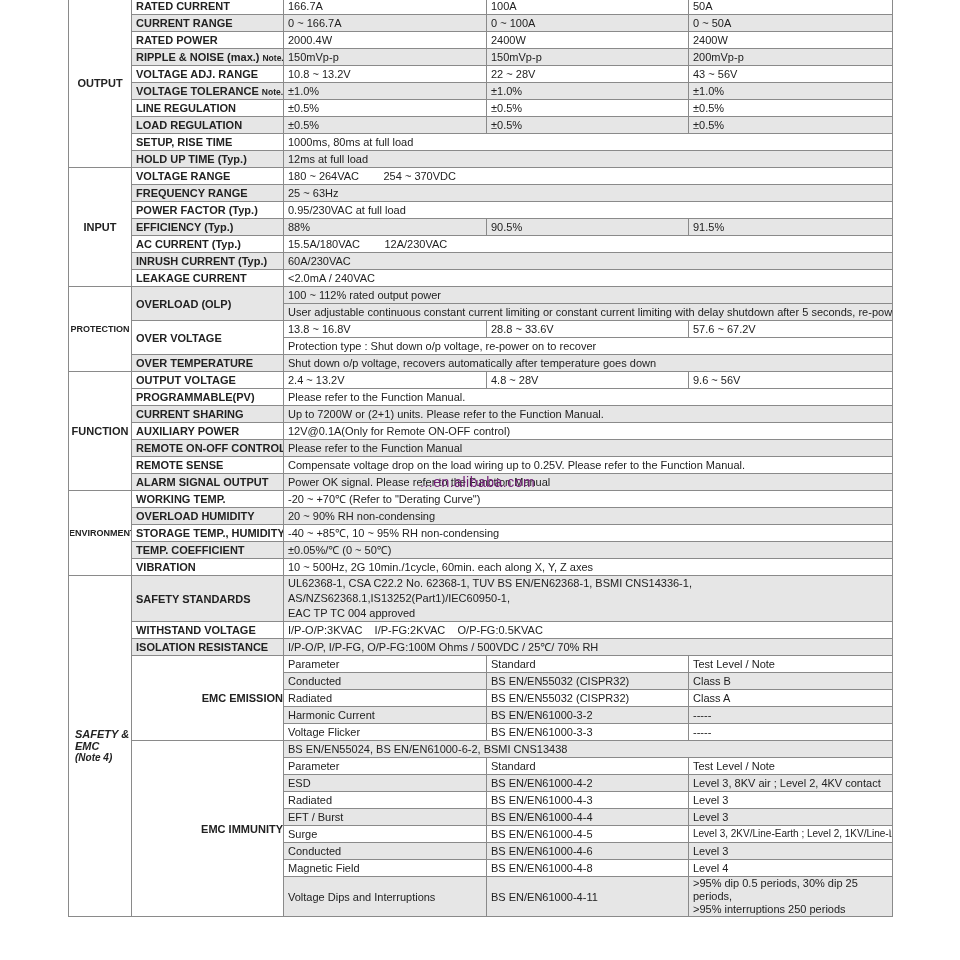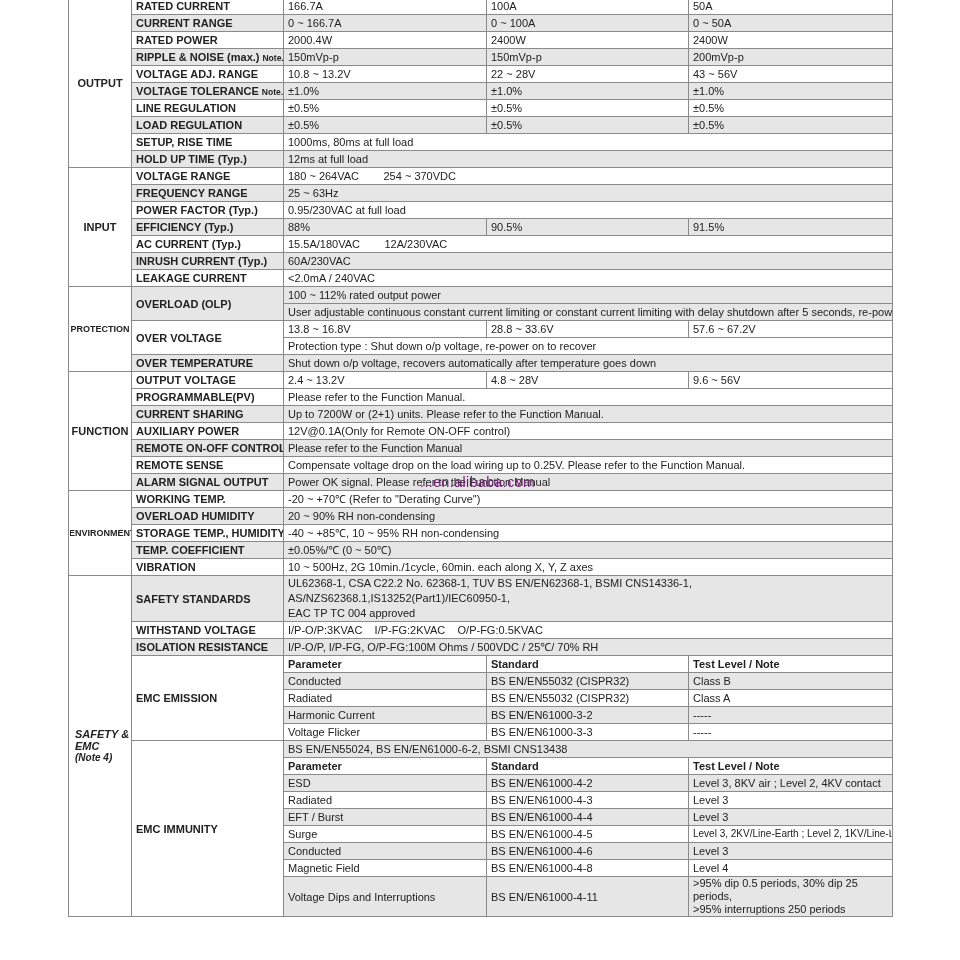--- a/index.html
+++ b/index.html
@@ -9,25 +9,25 @@
           table-layout: fixed; width: 824px; }
   #spec td { border: 1px solid #8a8a8a; padding: 0 0 0 4px; font-size: 11px;
              line-height: 12px; height: 17px; white-space: nowrap; overflow: hidden;
              vertical-align: middle; box-sizing: border-box; }
   #spec td.cat { font-weight: bold; text-align: center; padding: 0; background: #fff;
                  font-size: 11px; white-space: normal; }
   #spec td.cat.small { font-size: 9px; }
   #spec td.lbl { font-weight: bold; font-size: 11px; }
   #spec td.lbl .note { font-size: 8.5px; margin-left: 3px; }
   #spec td.wrap { white-space: normal; line-height: 15px; }
-  #spec td.hd { font-weight: bold; }
+  #spec td.hd { font-weight: normal; }
   #spec td.small { font-size: 10px; border-radius: 28px; }
   #spec tr.g td:not(.cat):not(.wb) { background: #e6e6e6; }
   #spec tr.w td:not(.cat) { background: #ffffff; }
-  #spec td.wb { background: #ffffff !important; }
+  #spec td.wb { background: #ffffff !important; text-align: right; }
   .cat-sub { display:block; font-size: 10px; }
   .safety-cat { text-align: left !important; padding-left: 6px !important; vertical-align: middle; font-style: italic; }
   .wm { color: #701a75; font-size: 14px; position: absolute; left: 420px; top: 474px; letter-spacing: 0.5px; }
 </style>
 </head>
 <body>
 
 <table id="spec">
   <colgroup>
     <col style="width:63px">

